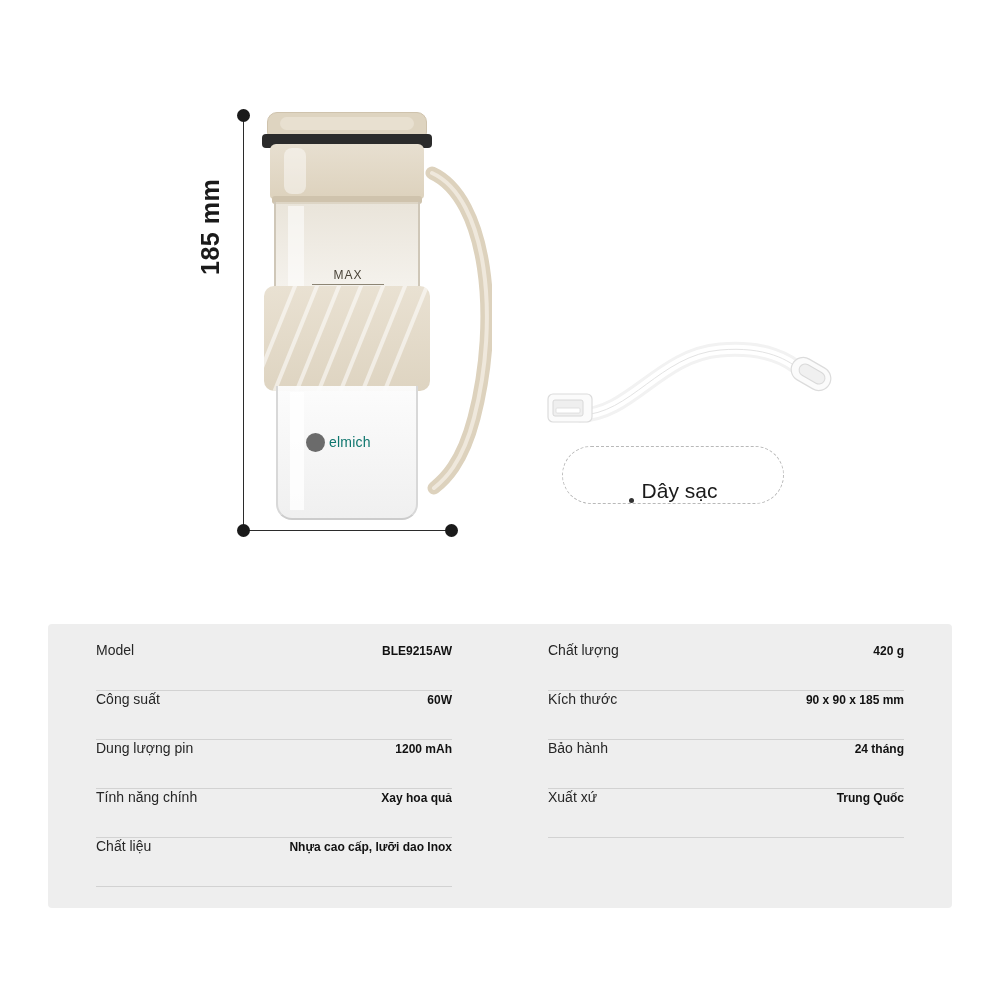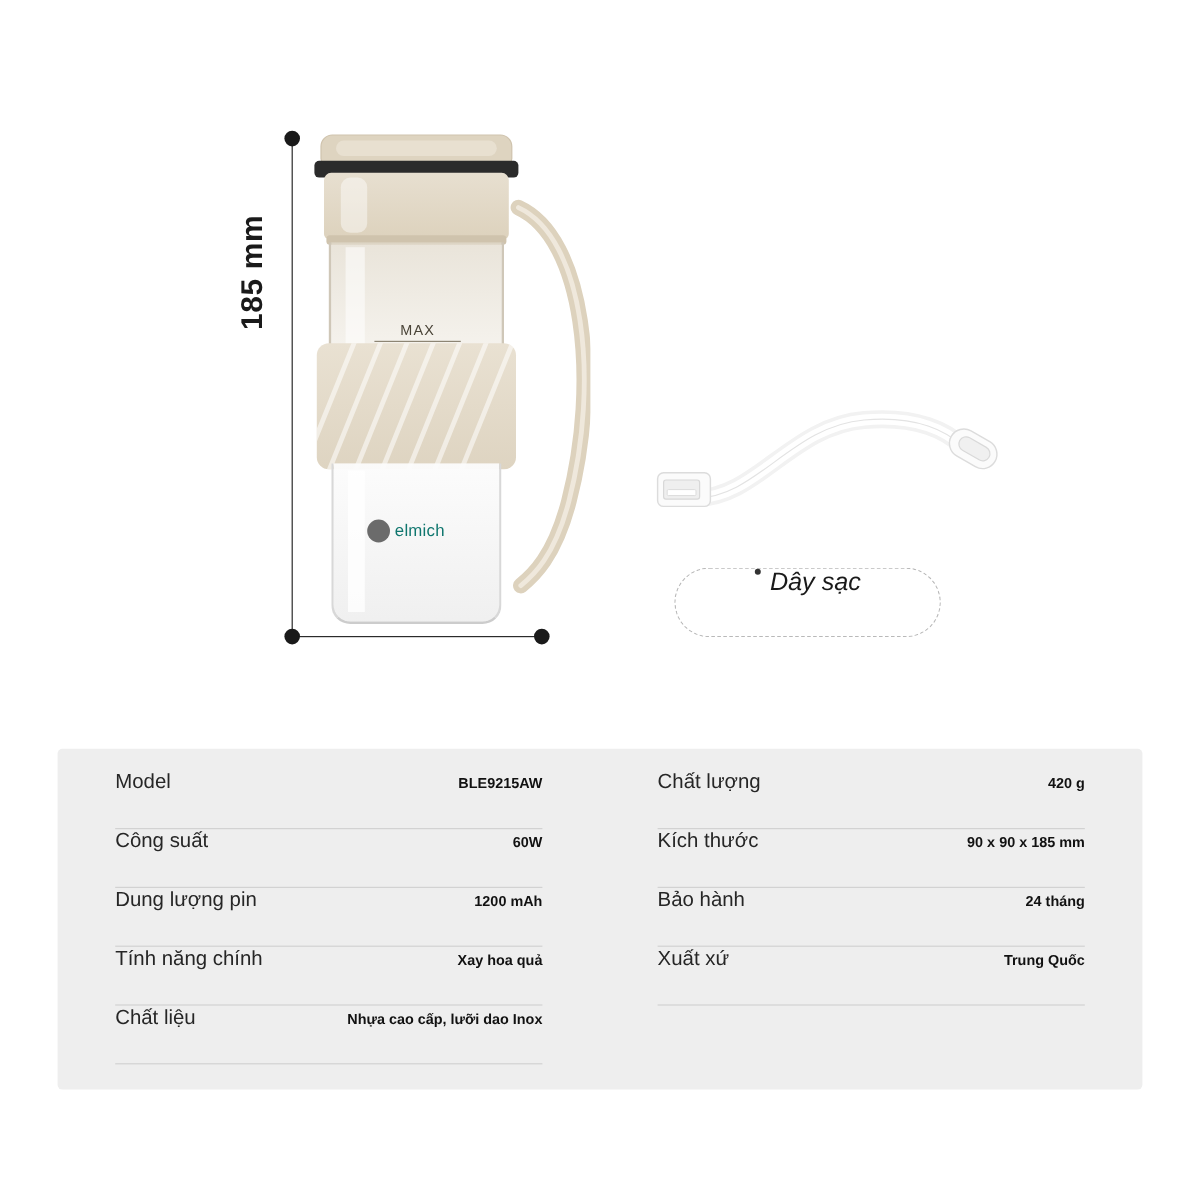--- a/index.html
+++ b/index.html
@@ -119,43 +119,43 @@
     width: 19px; height: 19px; border-radius: 50%;
     background: #6b6b6b;
   }
   .b-logo-text { font-size: 14px; color: #0f766e; letter-spacing: 0.2px; }
 
   .b-strap { position: absolute; left: 120px; top: 30px; width: 110px; height: 360px; }
 
   
   .cable { position: absolute; left: 540px; top: 320px; width: 300px; height: 160px; }
   .cable-caption-box {
-    position: absolute; left: 562px; top: 473px; width: 222px; height: 58px;
+    position: absolute; left: 562px; top: 446px; width: 222px; height: 58px;
     border: 1px dashed #b9b9b9; border-radius: 29px;
-    display: flex; align-items: flex-start; justify-content: center; gap: 8px; font-style: italic;
+    display: flex; align-items: flex-end; justify-content: center; gap: 8px;
   }
   .bullet { width: 5px; height: 5px; border-radius: 50%; background: #333; }
   .cable-caption-text { font-size: 21px; color: #1a1a1a; }
 
   
   .spec-panel {
     position: absolute; left: 48px; top: 624px; width: 904px; height: 284px;
     background: #eeeeee; border-radius: 4px;
   }
   .spec-cols {
     position: absolute; left: 0; top: 0; width: 100%; height: 100%;
     display: flex;
   }
   .spec-col { flex: 1; padding: 18px 48px 0 48px; }
   .spec-row {
     display: flex; align-items: baseline; justify-content: space-between;
     height: 49px; border-bottom: 1px solid #d2d2d2;
   }
   .spec-row:last-child { border-bottom: 1px solid #d2d2d2; }
-  .spec-label { font-size: 17px; color: #262626; }
+  .spec-label { font-size: 14px; color: #262626; }
   .spec-value { font-size: 12px; color: #111; font-weight: bold; text-align: right; }
 </style>
 </head>
 <body>
 
 <div class="page">
 
   <div class="top-area">
 
     <div class="dim-vline"></div>

